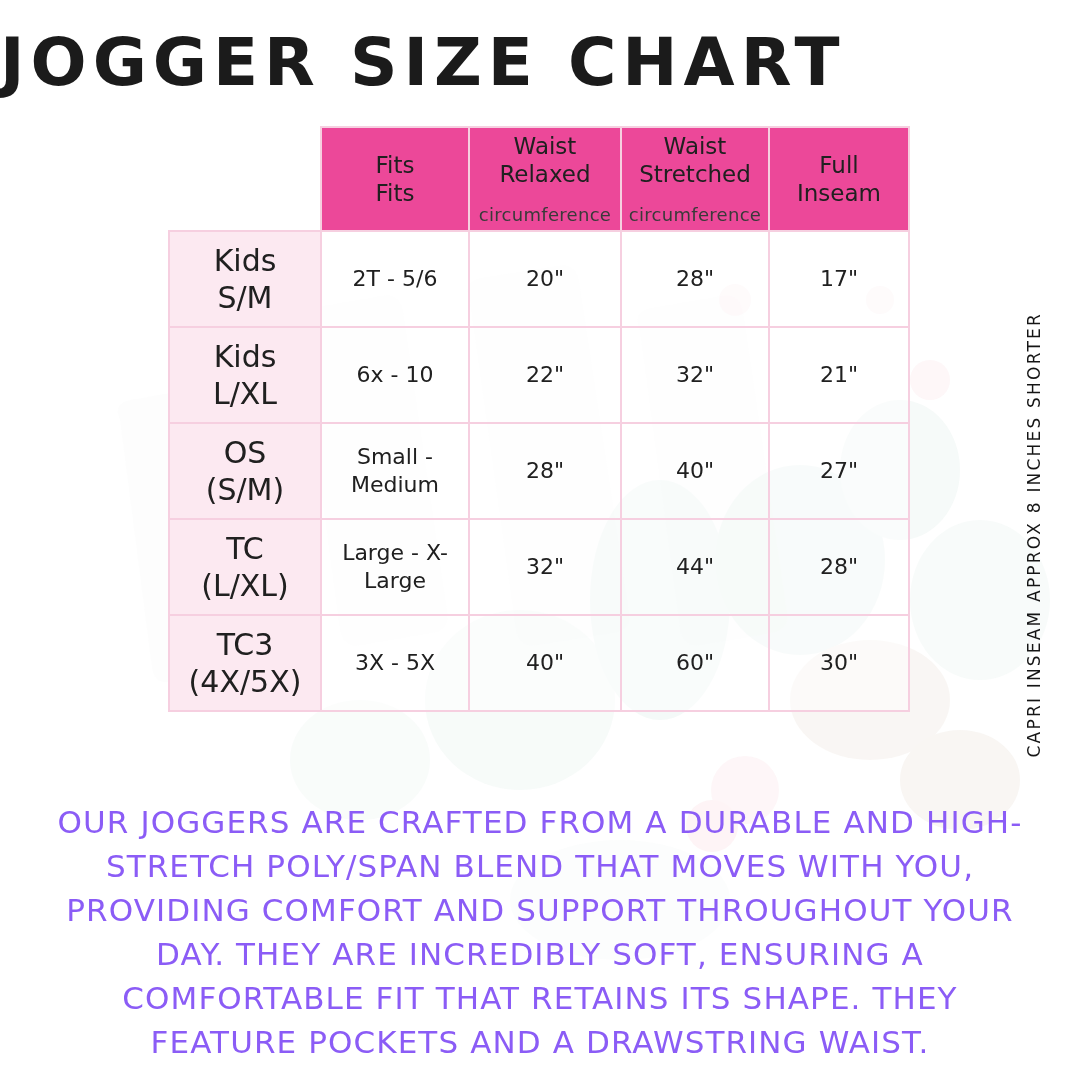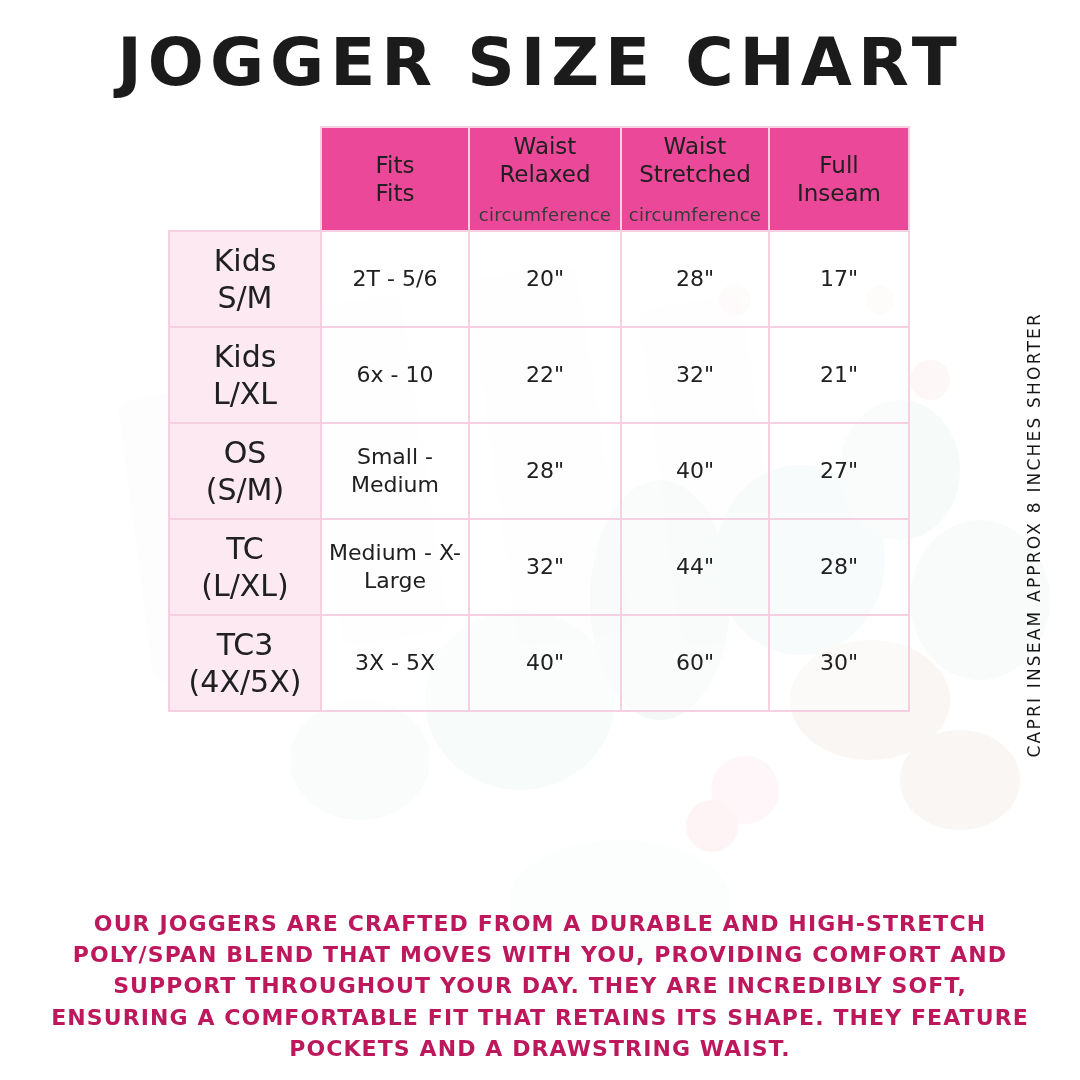--- a/index.html
+++ b/index.html
@@ -29,21 +29,21 @@
     z-index: 0;
     opacity: 0.30;
   }
 
   
   #title {
     position: absolute;
     top: 24px;
     left: 0;
     width: 1080px;
-    text-align: center;
+    text-align: left;
     font-family: "DejaVu Sans", sans-serif;
     font-size: 66px;
     font-weight: 700;
     letter-spacing: 6px;
     color: #1b1b1b;
     z-index: 5;
   }
 
   
   #chart-wrap {
@@ -134,25 +134,25 @@
   #footer {
     position: absolute;
     left: 50px;
     right: 50px;
     bottom: 16px;
     text-align: center;
     z-index: 5;
   }
   #footer p {
     margin: 0;
-    font-size: 22px;
+    font-size: 31px;
     line-height: 1.42;
     letter-spacing: 1.1px;
-    color: #be185d;
-    font-weight: 700;
+    color: #8b5cf6;
+    font-weight: 400;
   }
 </style>
 </head>
 <body>
 
 <div id="page">
 
   <svg class="watermark" viewBox="0 0 1080 1080" xmlns="http://www.w3.org/2000/svg">
 
     <g opacity="0.30" fill="#e7eceb">
@@ -253,21 +253,21 @@
           <td class="cell">28"</td>
           <td class="cell">40"</td>
           <td class="cell">27"</td>
         </tr>
         <tr class="body">
           <td class="rowhead">
             <span>TC</span>
             <span class="l2">(L/XL)</span>
           </td>
           <td class="cell">
-            <span>Medium -</span>
+            <span>Large -</span>
             <span class="l2">X-Large</span>
           </td>
           <td class="cell">32"</td>
           <td class="cell">44"</td>
           <td class="cell">28"</td>
         </tr>
         <tr class="body">
           <td class="rowhead">
             <span>TC3</span>
             <span class="l2">(4X/5X)</span>

